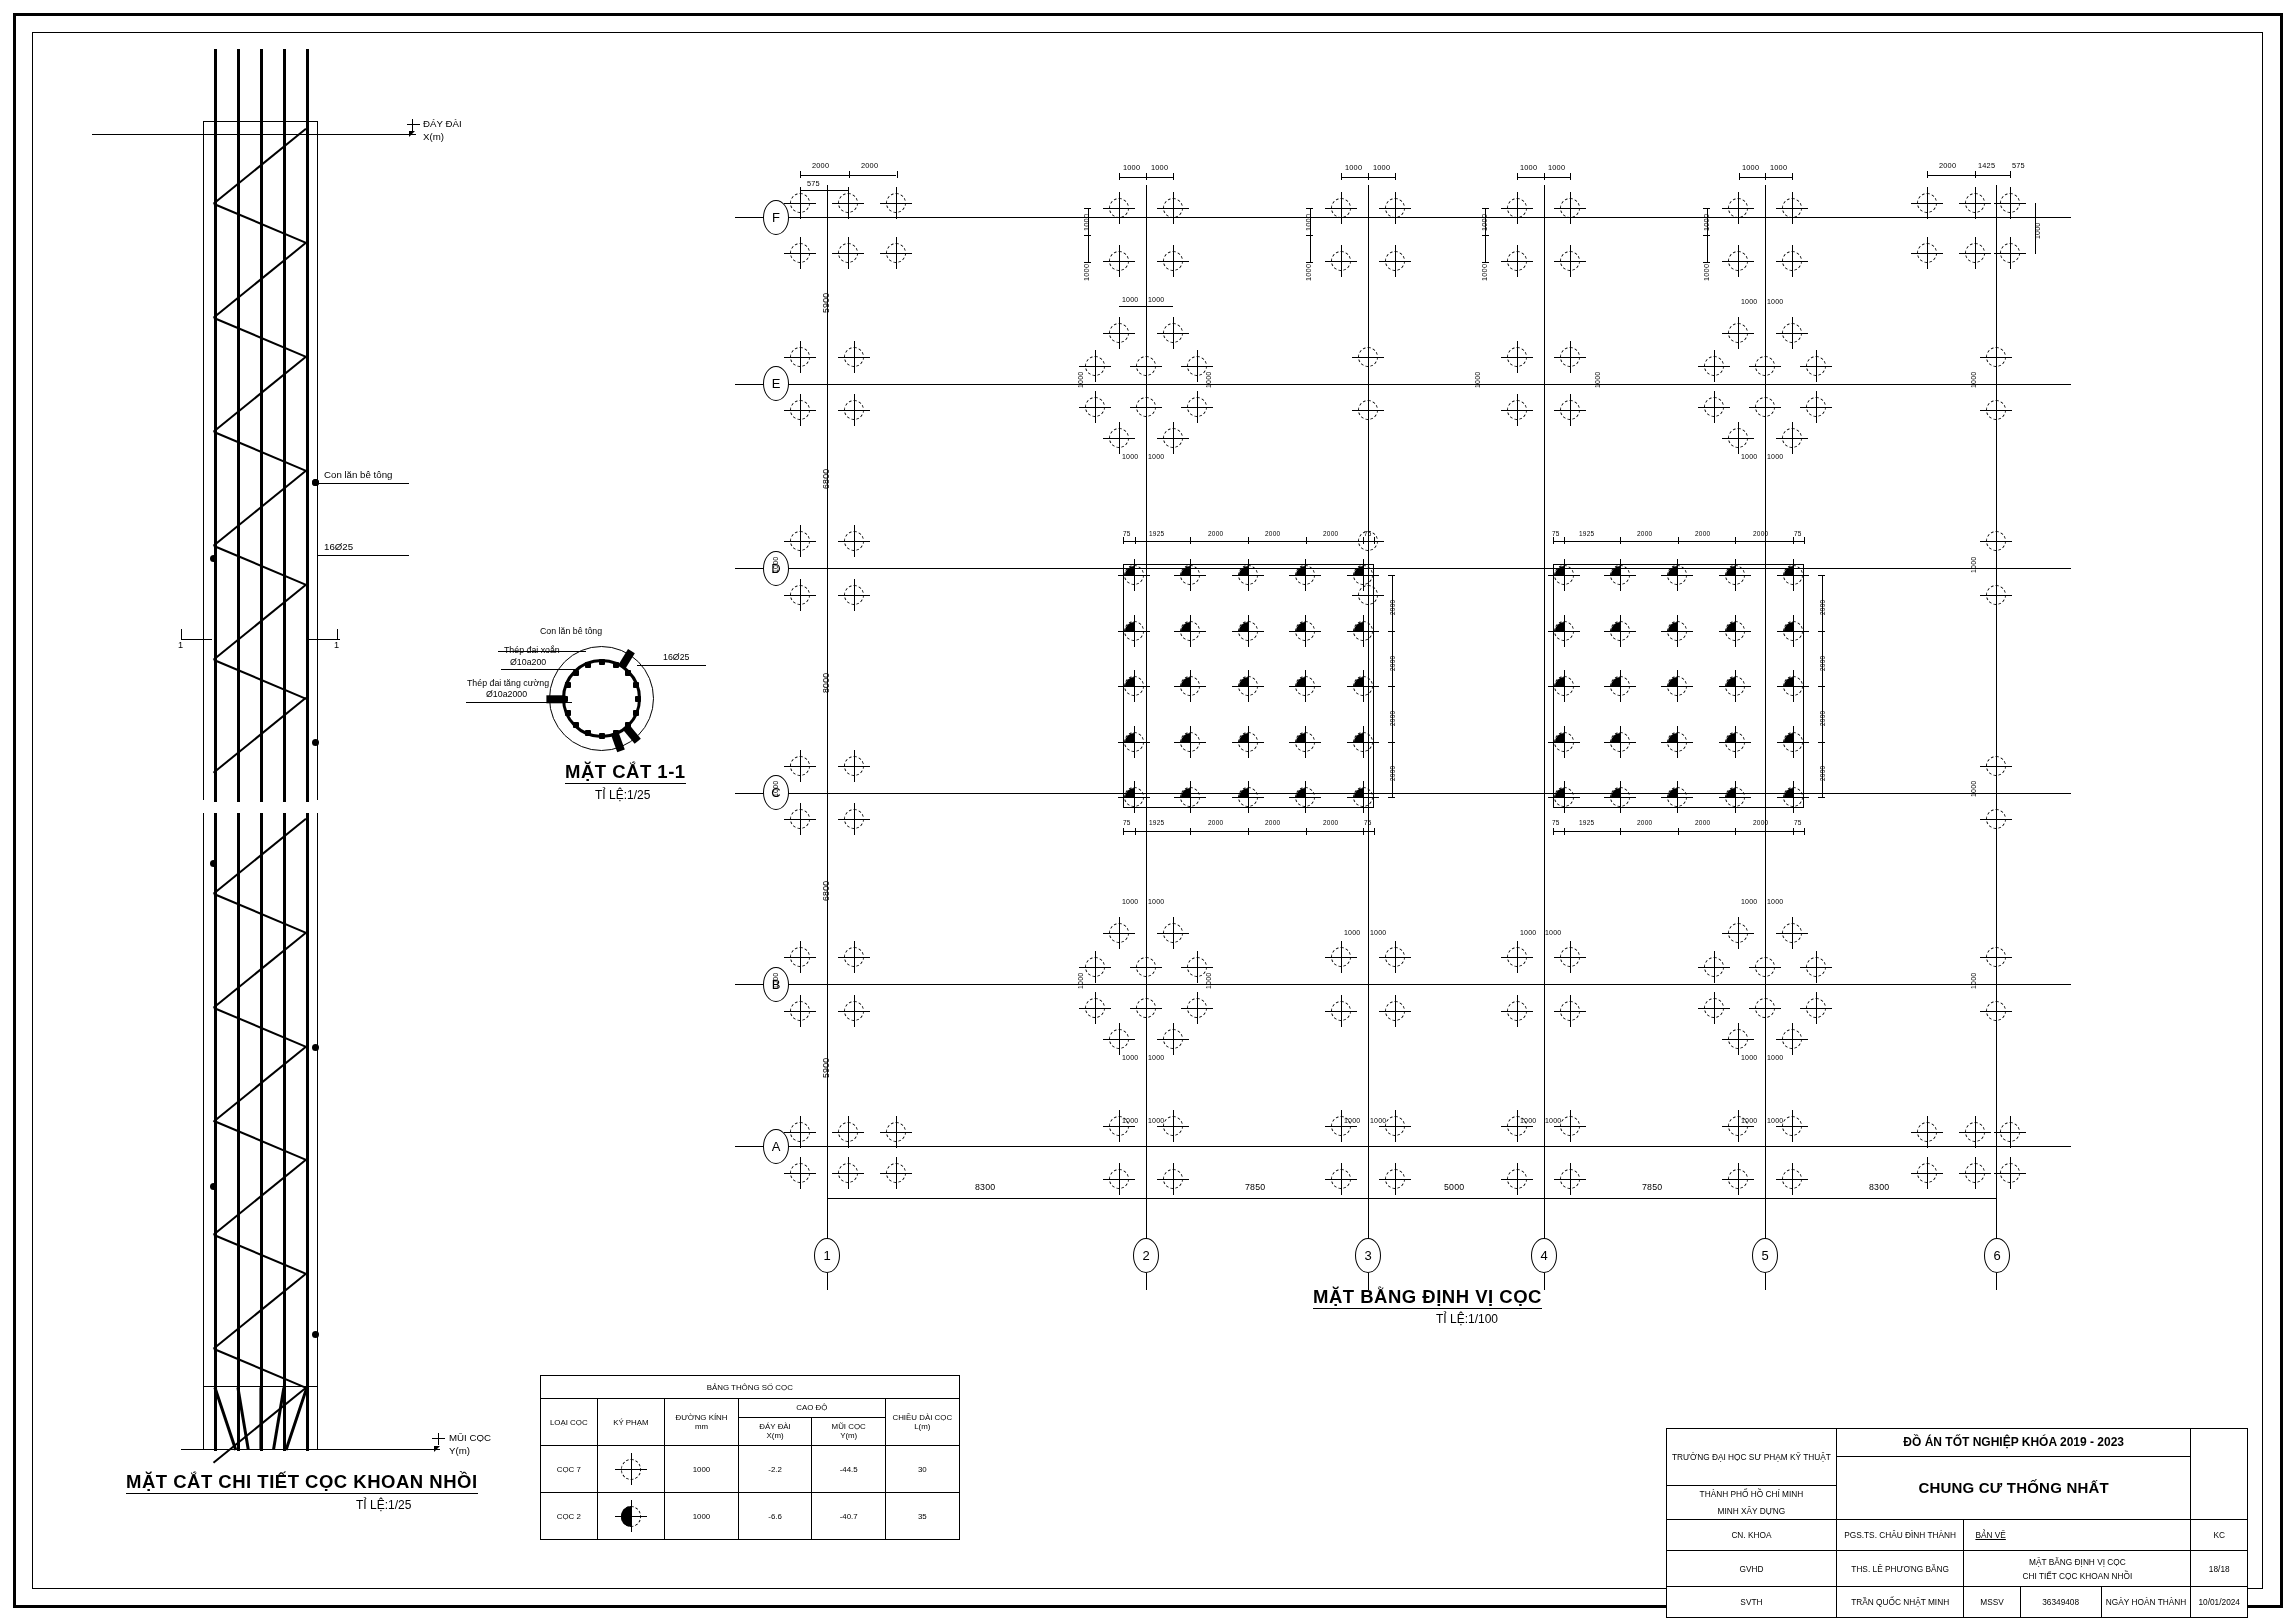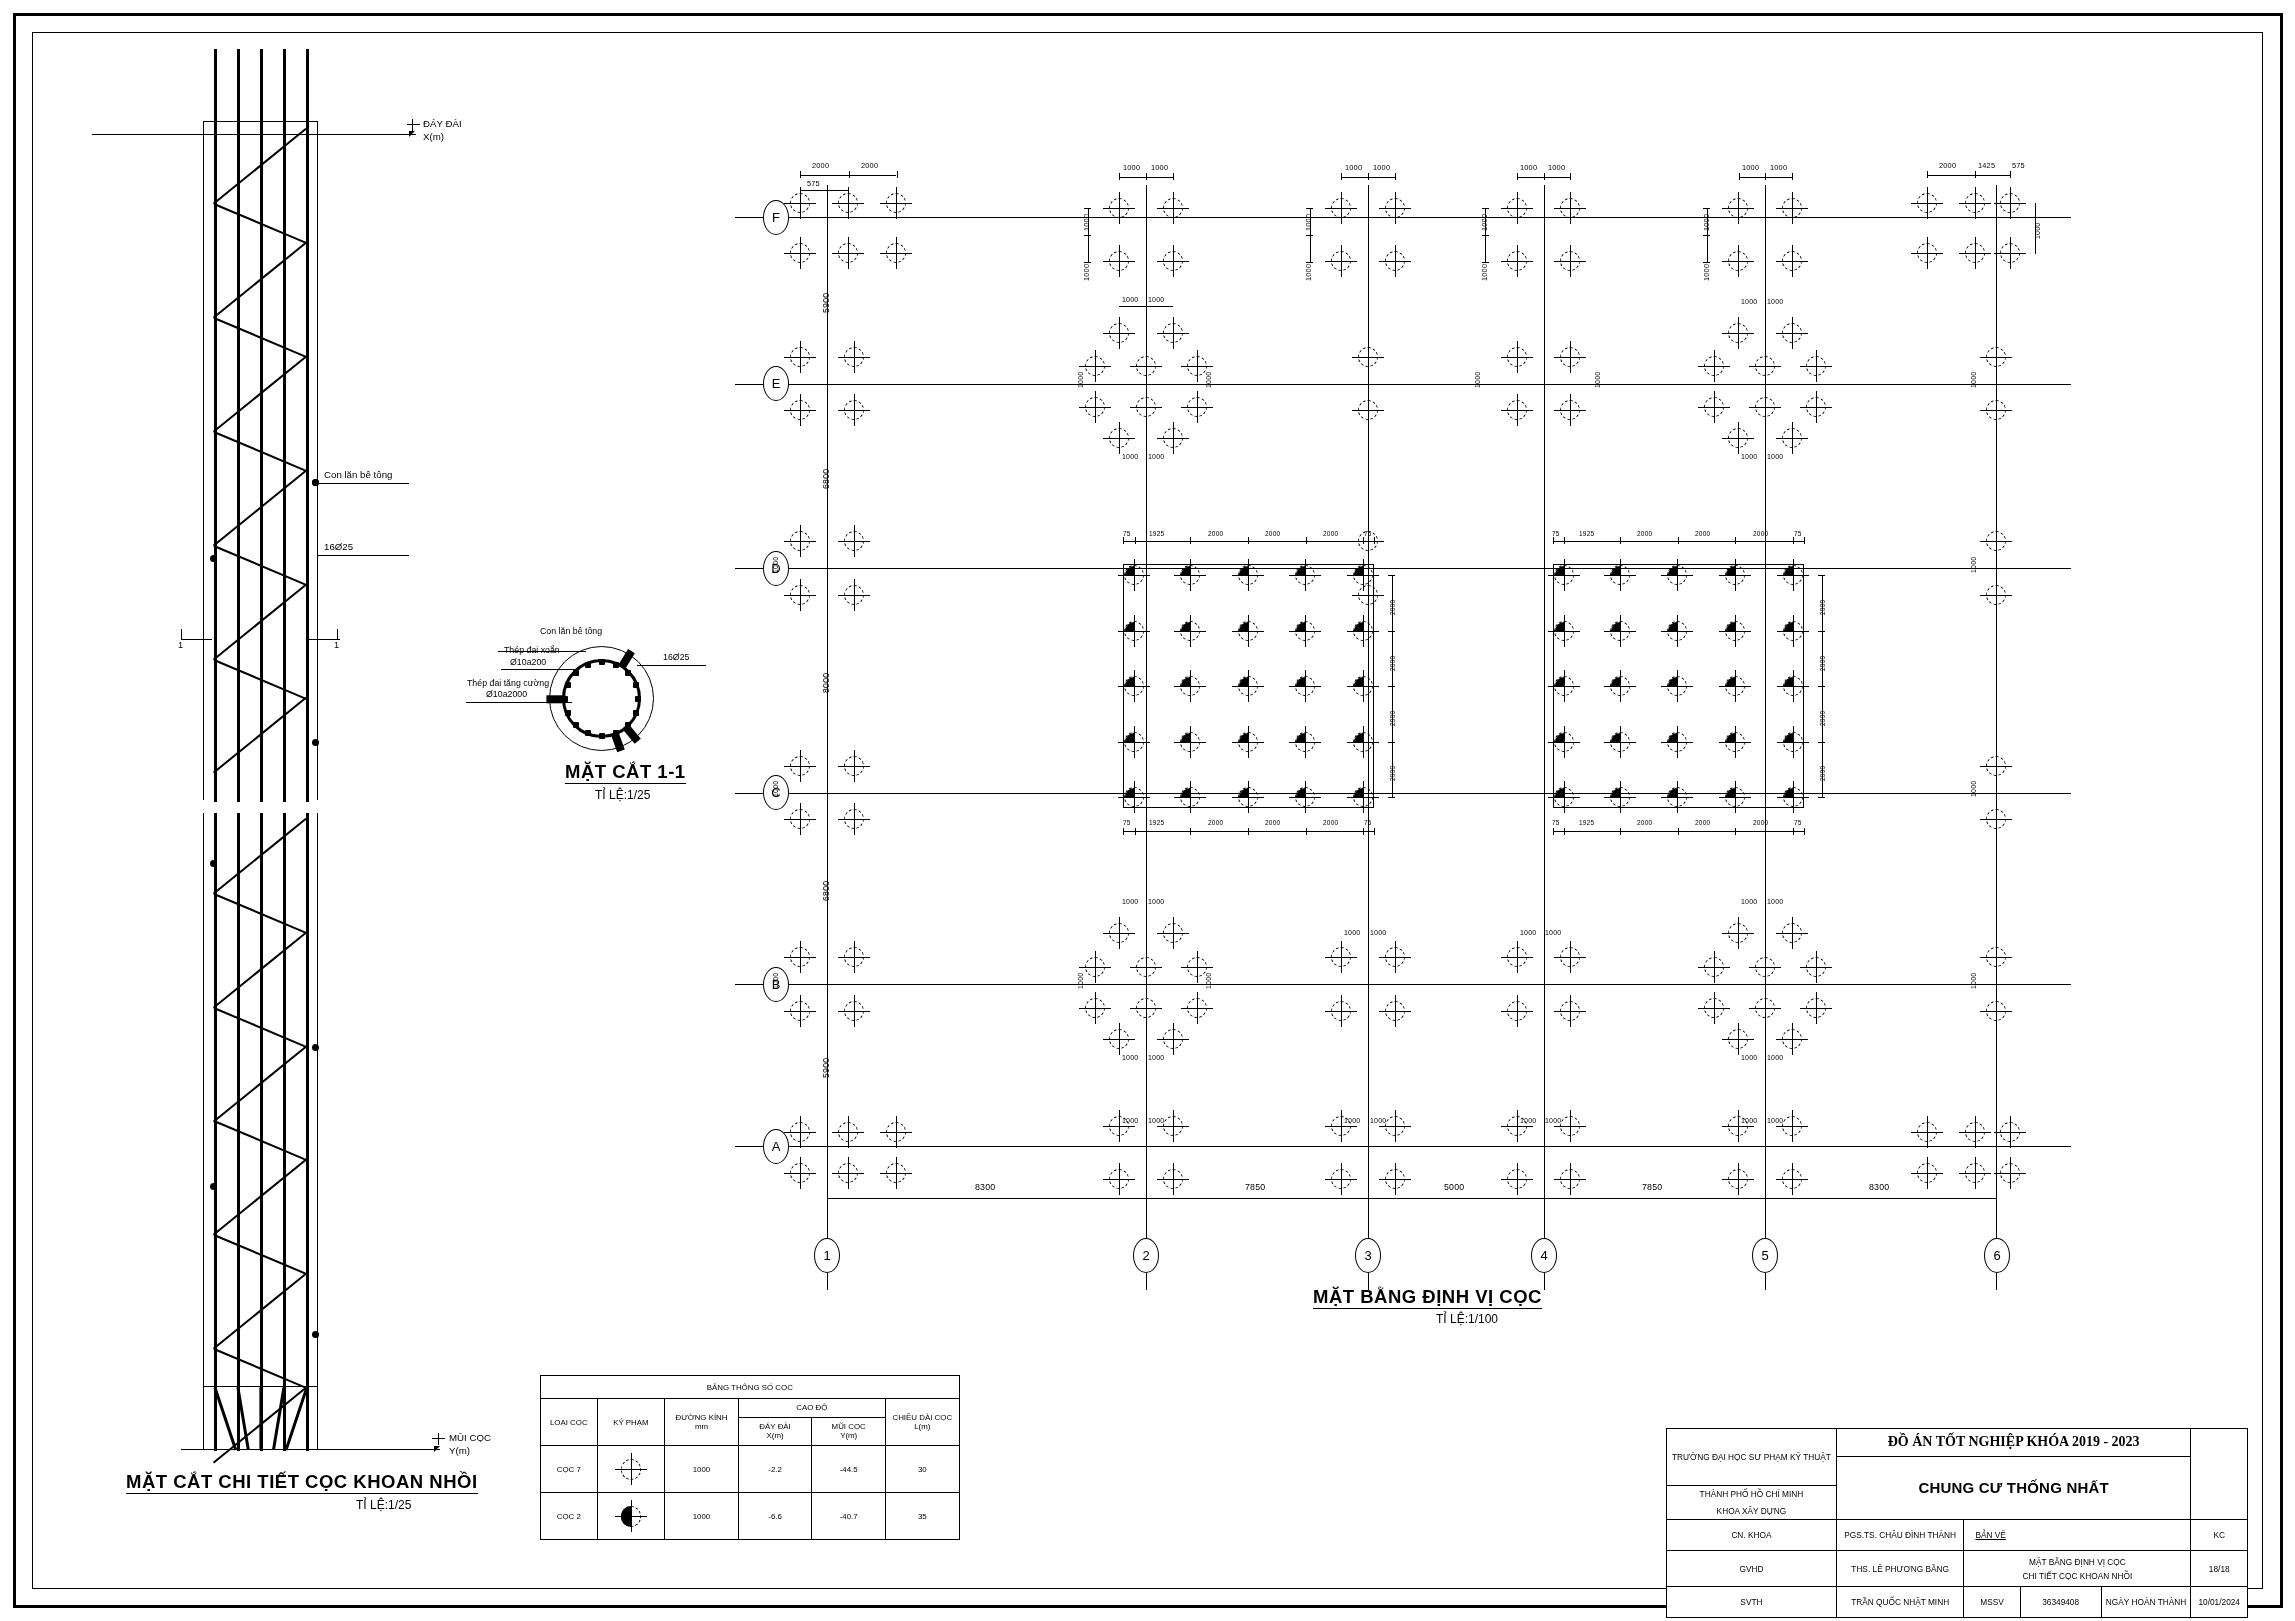--- a/index.html
+++ b/index.html
@@ -45,21 +45,21 @@
         vertical-align:middle;font-weight:400;padding:0.9px 1.8px;}
 
   
   #schedule{left:540px;top:1375px;font-size:7.9px;}
   #schedule td,#schedule th{font-size:7.9px;}
 
   
   #titleblock{left:1666px;top:1428px;width:582px;font-size:8.8px;border:1.8px solid #000;}
   #titleblock td{border:0.9px solid #000;font-size:8.3px;}
   #titleblock .big{font-size:15px;font-weight:700;letter-spacing:0.2px;}
-  #titleblock .mid{font-size:14px;font-weight:700;font-family:Liberation Serif, serif;}
+  #titleblock .mid{font-size:12px;font-weight:700;}
   #titleblock .uline{text-decoration:underline;}
 
   
   .cage-bar{position:absolute;background:#000;width:2.8px;}
   .node{position:absolute;width:7.4px;height:7.4px;background:#000;border-radius:50%;}
 
   
   .sc-outer{position:absolute;border:0.9px solid #000;border-radius:50%;box-sizing:border-box;}
   .sc-ring{position:absolute;border:3.2px solid #000;border-radius:50%;box-sizing:border-box;}
   .bar-dot{position:absolute;width:6px;height:6px;background:#000;border-radius:0.9px;}
@@ -1511,21 +1511,21 @@
         <div style="padding:4.6px 0">TRƯỜNG ĐẠI HỌC SƯ PHẠM KỸ THUẬT</div>
       </td>
       <td colspan="4" class="mid" style="height:25px;">ĐỒ ÁN TỐT NGHIỆP KHÓA 2019 - 2023</td>
     </tr>
     <tr>
       <td colspan="4" rowspan="2" class="big" style="height:60px;">CHUNG CƯ THỐNG NHẤT</td>
     </tr>
     <tr>
       <td style="height:30.5px;">
         <div>THÀNH PHỐ HỒ CHÍ MINH</div>
-        <div style="margin-top:6.5px;">KHOA XÂY DỰNG</div>
+        <div style="margin-top:6.5px;">MINH XÂY DỰNG</div>
       </td>
     </tr>
     <tr>
       <td style="width:55px;height:29px;">CN. KHOA</td>
       <td style="width:148px;">PGS.TS. CHÂU ĐÌNH THÀNH</td>
       <td colspan="3" style="text-align:left;padding-left:11px;">
         <span class="uline">BẢN VẼ</span>
       </td>
       <td style="width:55px;">KC</td>
     </tr>

